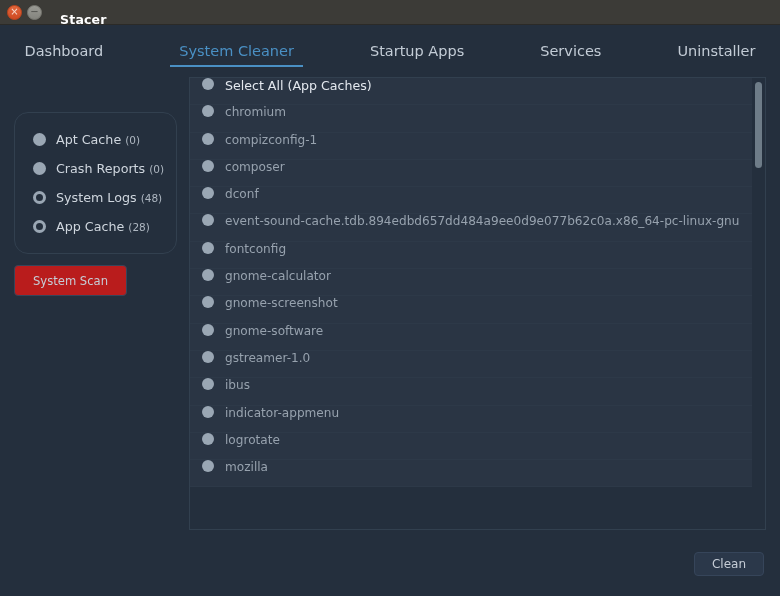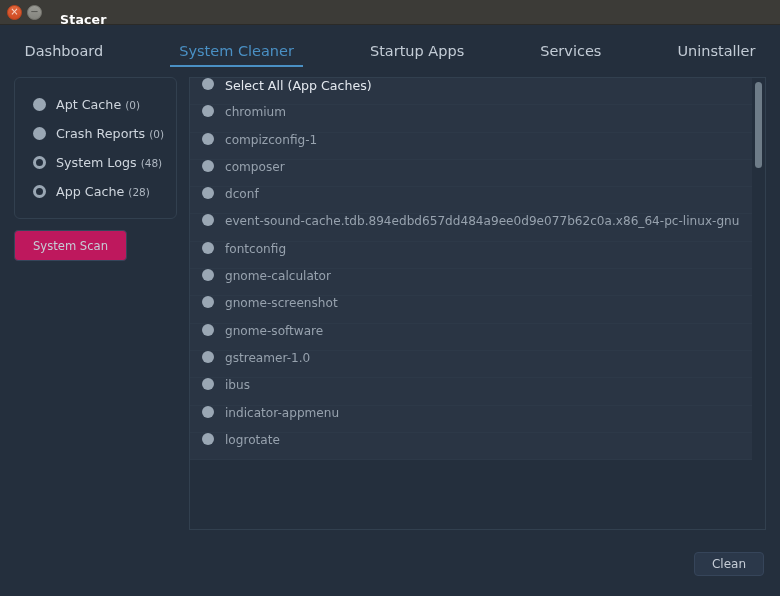--- a/index.html
+++ b/index.html
@@ -95,23 +95,24 @@
     min-height: 0;
   }
   .sidebar {
     width: 163px;
     flex: none;
     display: flex;
     flex-direction: column;
   }
   .checkgroup {
     border: 1px solid #32404f;
-    border-radius: 6px;
+    border-radius: 14px;
     padding: 12px 0 12px 0;
     background: #242f3d;
+    margin-top: 35px;
   }
   .checkrow {
     display: flex;
     align-items: center;
     padding: 7px 0 7px 18px;
     cursor: pointer;
   }
   .cbox {
     width: 13px; height: 13px;
     border-radius: 50%;
@@ -126,21 +127,21 @@
   }
   .checkcount {
     color: #aeb7c1;
     font-size: 10.5px;
     margin-left: 4px;
   }
   .scanbtn {
     margin-top: 11px;
     width: 113px;
     height: 31px;
-    background: #be185d;
+    background: #b91c1c;
     border: 1px solid #36455a;
     border-radius: 4px;
     color: #c6cdd6;
     font-size: 11.6px;
     display: flex; align-items: center; justify-content: center;
     cursor: pointer;
   }
 
   
   .listwrap {
@@ -312,20 +313,24 @@
               <span class="txt">ibus</span>
             </div>
             <div class="row">
               <span class="cbox off"></span>
               <span class="txt">indicator-appmenu</span>
             </div>
             <div class="row">
               <span class="cbox off"></span>
               <span class="txt">logrotate</span>
             </div>
+            <div class="row">
+              <span class="cbox off"></span>
+              <span class="txt">mozilla</span>
+            </div>
           </div>
         <div class="scrolltrack">
           <div class="scrollthumb"></div>
         </div>
       </div>
     </div>
 
   </div>
 
   <div class="footer">

